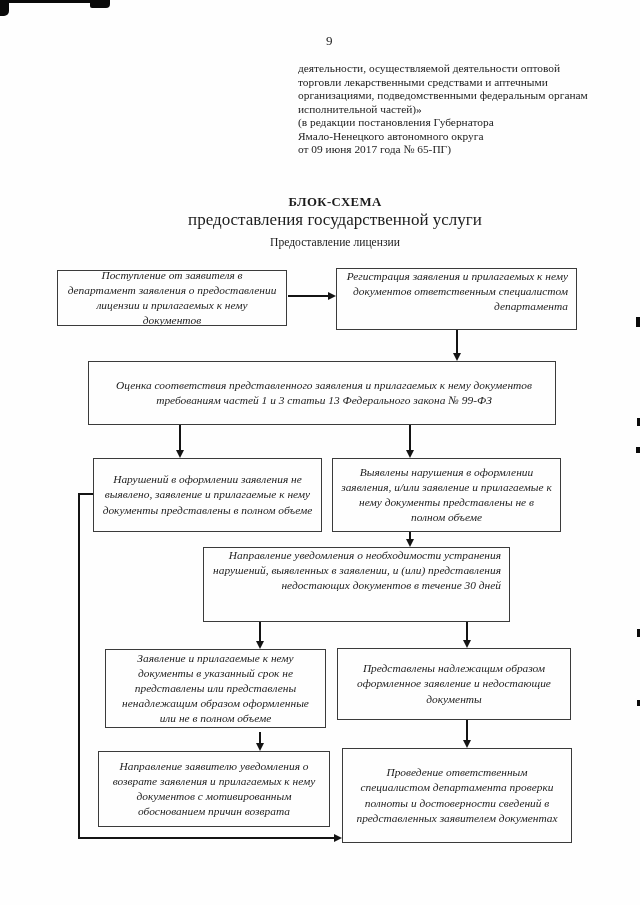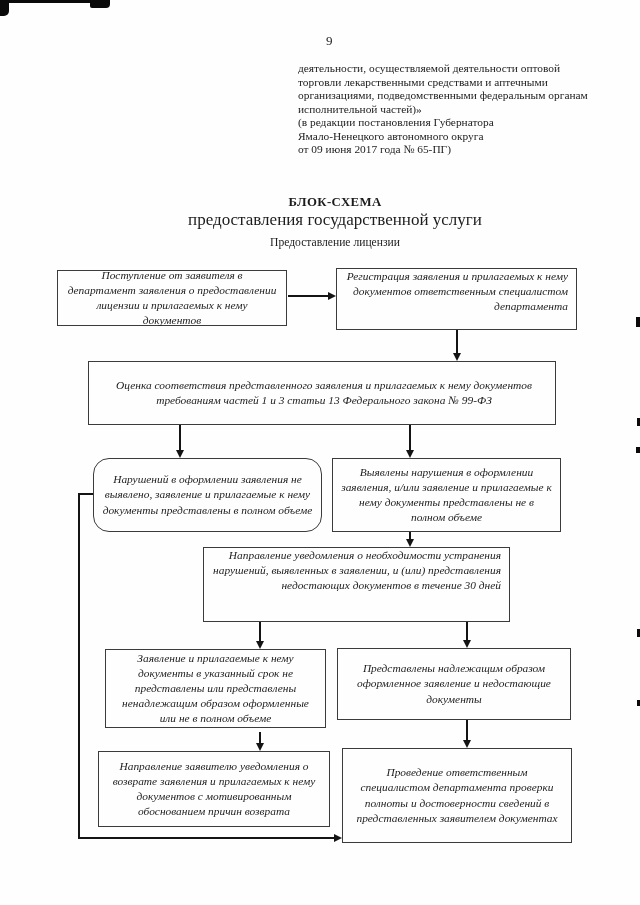--- a/index.html
+++ b/index.html
@@ -30,21 +30,21 @@
   .box{
     position:absolute;border:1.4px solid #3b3b3b;background:#fefefe;
     display:flex;align-items:center;justify-content:center;
     text-align:center;font-size:11.4px;line-height:1.32;
     padding:3px 8px;box-sizing:border-box;font-style:italic;
   }
   .box.top-align{align-items:flex-start;padding-top:0;text-align:right;}
   .b1{left:57px; top:270px;width:230px;height:56px;}
   .b2{left:336px;top:268px;width:241px;height:62px;}
   .b3{left:88px; top:361px;width:468px;height:64px;padding-left:12px;}
-  .b4{left:93px; top:458px;width:229px;height:74px;border-radius:16px;}
+  .b4{left:93px; top:458px;width:229px;height:74px;}
   .b5{left:332px;top:458px;width:229px;height:74px;}
   .b6{left:203px;top:547px;width:307px;height:75px;}
   .b7{left:105px;top:649px;width:221px;height:79px;}
   .b8{left:337px;top:648px;width:234px;height:72px;}
   .b9{left:98px; top:751px;width:232px;height:76px;}
   .b10{left:342px;top:748px;width:230px;height:95px;}
   
   .line{position:absolute;background:#141414;}
   .ah-down{position:absolute;width:0;height:0;
     border-left:4.5px solid transparent;border-right:4.5px solid transparent;

